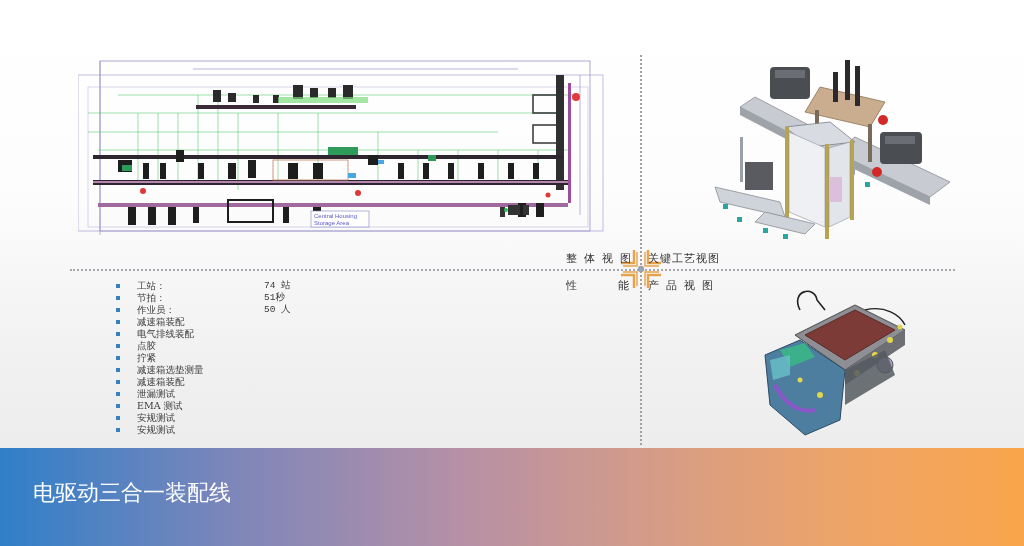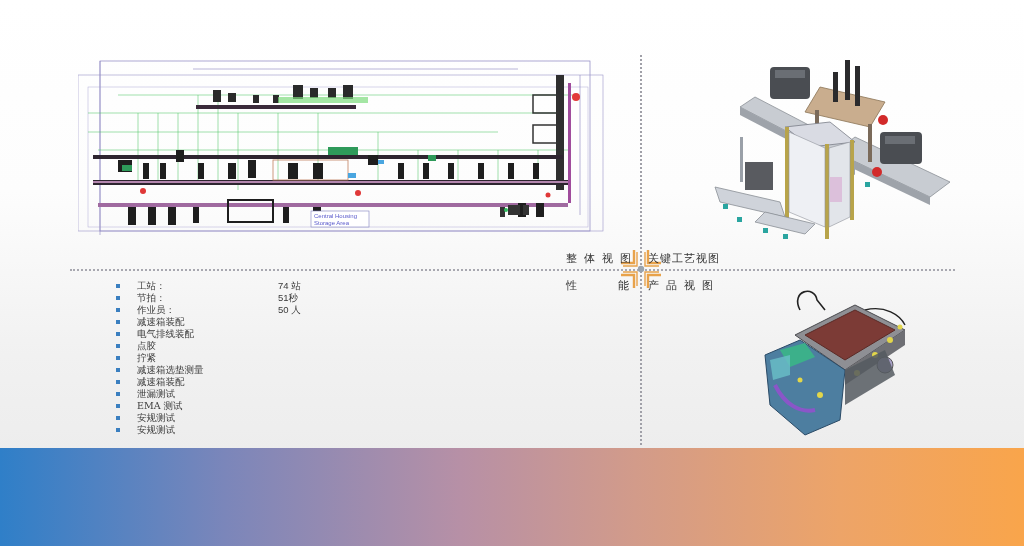--- a/index.html
+++ b/index.html
@@ -46,21 +46,21 @@
   .spec-list { position: absolute; left: 115px; top: 280px; list-style: none; }
   .spec-item {
     position: relative; height: 12px; line-height: 12px; font-size: 9.5px;
     color: #3a3a3a; padding-left: 22px; white-space: nowrap;
     font-family: "DejaVu Serif", "Liberation Serif", serif;
   }
   .spec-item .bullet {
     position: absolute; left: 1px; top: 4px; width: 4px; height: 4px; background: #3a7fc0;
   }
   .spec-item .val {
-    position: absolute; left: 149px; top: 0; font-family: Liberation Sans, sans-serif; margin-left: 14px;
+    position: absolute; left: 149px; top: 0; font-family: Liberation Mono, monospace;
   }
 
   
   .machine-render { position: absolute; left: 705px; top: 52px; width: 250px; height: 190px; }
   .product-render { position: absolute; left: 745px; top: 285px; width: 170px; height: 152px; }
   .machine-render svg, .product-render svg { width: 100%; height: 100%; display: block; }
 
   
   .banner {
     position: absolute; left: 0; top: 448px; width: 1024px; height: 98px;
@@ -284,13 +284,14 @@
       <g fill="#e2d64a">
           <circle cx="75" cy="110" r="3"></circle>
           <circle cx="55" cy="95" r="2.5"></circle>
         </g>
       <circle cx="140" cy="80" r="8" fill="#a8a0c8" stroke="#555" stroke-width="1"></circle>
       <polygon points="100,85 140,65 150,90 100,120" fill="#555a60" opacity="0.85"></polygon>
     </svg>
   </div>
 
   <div class="banner"></div>
+  <div class="banner-title">电驱动三合一装配线</div>
 </div>
 
 </body></html>

